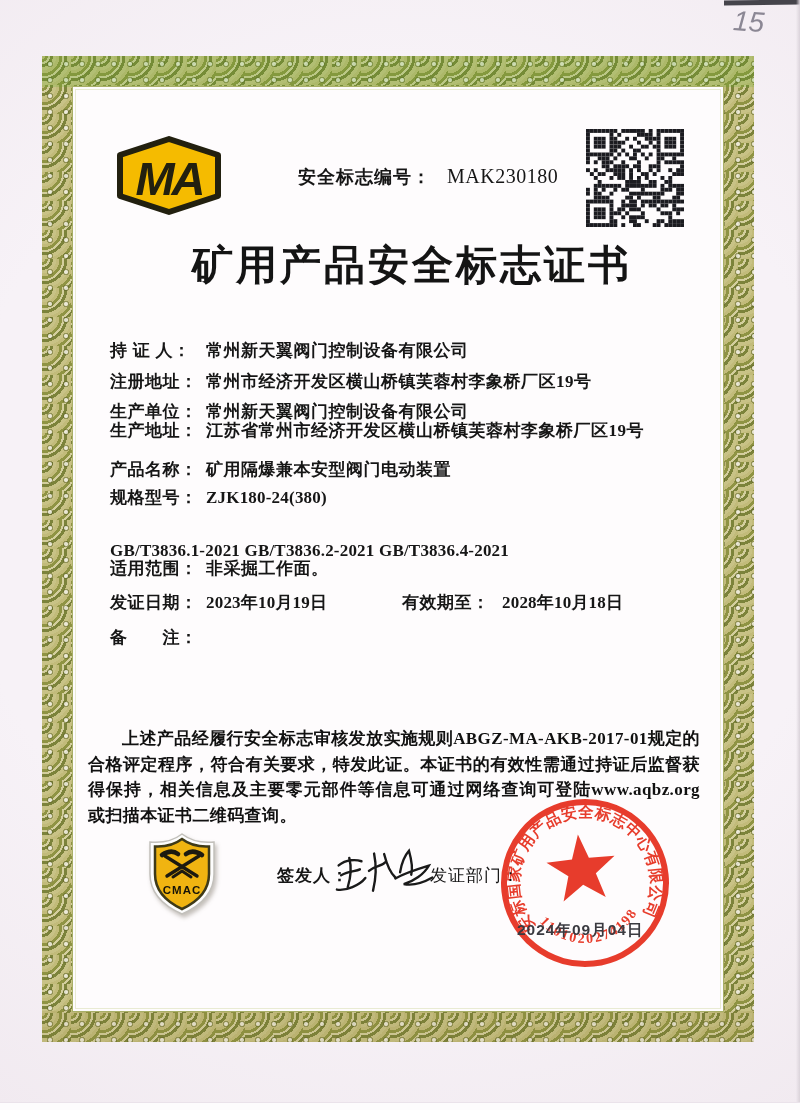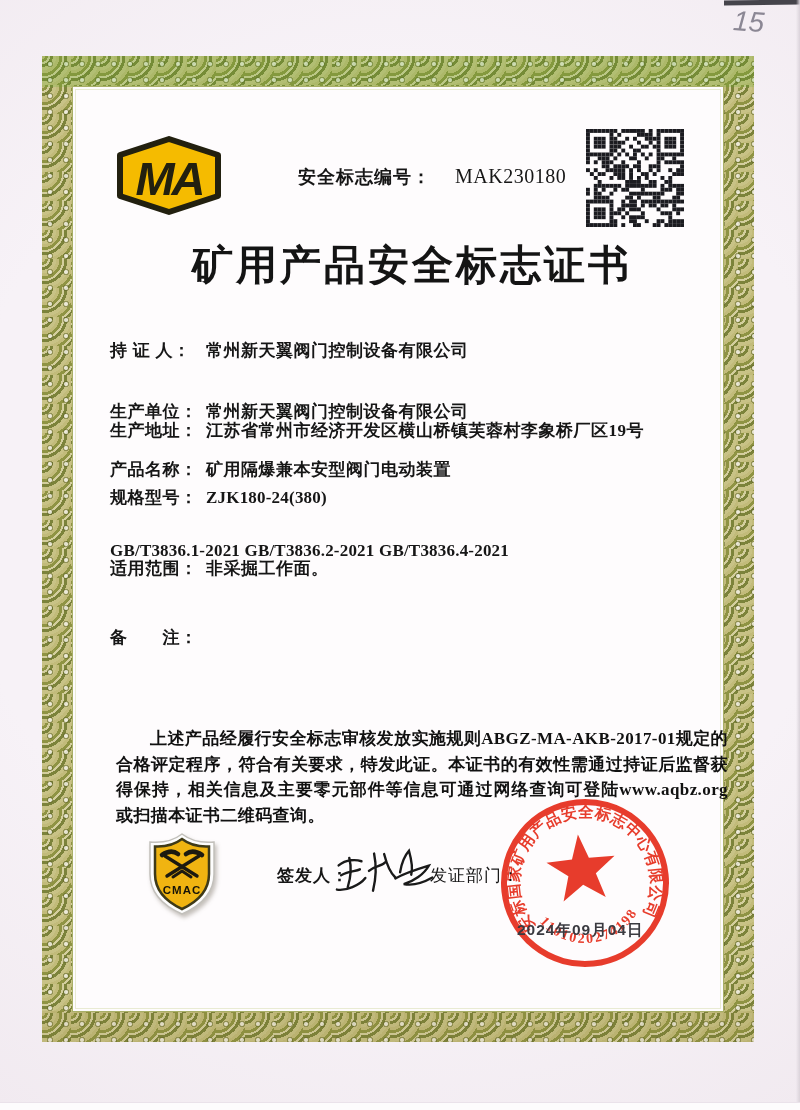--- a/index.html
+++ b/index.html
@@ -12,32 +12,32 @@
       repeating-radial-gradient(circle at 8px 8px, rgba(255,255,255,.85) 0 1.5px, rgba(85,95,40,.5) 2.5px 3.2px, rgba(0,0,0,0) 3.2px 16px),
       repeating-radial-gradient(circle at 0 0, #c8c386 0 3px, #8e9647 3px 6px, #dcd9ae 6px 8px, #78833d 8px 11px, #cfcb93 11px 14.5px);
     background-size:16px 16px,29px 29px;}
   .frame::before{content:'';position:absolute;inset:0;pointer-events:none;
     background:linear-gradient(180deg, rgba(110,160,40,.30) 0 31px, rgba(150,130,40,.12) 31px calc(100% - 31px), rgba(140,120,40,.22) calc(100% - 31px) 100%);}
   .inner{position:absolute;inset:30px;background:#fefcfd;border:1px solid #a8af67;}
   .inner::after{content:'';position:absolute;inset:2px;border:1px solid #e9ebd3;pointer-events:none;}
   
   .content{position:absolute;inset:0;z-index:2;}
   .abs{position:absolute;}
-  .certno{left:298px;top:165px;display:flex;align-items:baseline;gap:24px;}
+  .certno{left:298px;top:165px;display:flex;align-items:baseline;gap:16px;}
   .certno .l{font-weight:bold;font-size:18px;letter-spacing:1px;}
   .certno .v{font-family:"Liberation Serif",serif;font-size:20px;letter-spacing:.5px;}
   .title{left:12px;top:238px;width:100%;text-align:center;font-family:"Liberation Serif",serif;
          font-weight:900;font-size:41px;letter-spacing:3px;color:#141414;}
   .row{position:absolute;left:110px;width:600px;font-size:17px;display:flex;align-items:baseline;}
   .lab{font-weight:bold;letter-spacing:.5px;flex:0 0 96px;white-space:nowrap;}
   .lab.wide{flex:0 0 198px;}
   .val{font-family:"Liberation Serif",serif;font-weight:bold;letter-spacing:.5px;white-space:nowrap;}
   .val.sans{font-family:Liberation Serif, serif;letter-spacing:.2px;}
   .std{line-height:22px;margin-top:24px;}
-  .statement{left:116px;top:726px;width:612px;font-family:"Liberation Serif",serif;font-weight:bold;
+  .statement{left:88px;top:726px;width:612px;font-family:"Liberation Serif",serif;font-weight:bold;
              font-size:17px;line-height:25.5px;text-indent:2em;text-align:justify;letter-spacing:.4px;color:#111;}
   .signrow{left:277px;top:864px;display:flex;align-items:baseline;font-size:17px;font-weight:bold;letter-spacing:1px;}
   .deptlab{left:430px;top:864px;font-size:17px;font-weight:normal;letter-spacing:1px;}
   .sig{left:333px;top:843px;transform:rotate(-3deg);}
   .cmac{left:145px;top:832px;filter:drop-shadow(2px 3px 2px rgba(60,50,30,.3));}
   .seal{left:488px;top:786px;opacity:.94;mix-blend-mode:multiply;}
   .sealdate{left:517px;top:896px;font-size:15.5px;font-weight:bold;color:#3a3a40;letter-spacing:1px;margin-top:24px;}
   .handnum{left:733px;top:6px;font-size:28px;font-weight:300;font-style:italic;color:#8b8794;transform:rotate(4deg);}
   .edge-top{left:724px;top:0;width:76px;height:5px;background:#45444b;transform:skewY(-.6deg);}
   .edge-right{right:0;top:0;width:4px;height:100%;background:linear-gradient(to left,#d9d2d9,rgba(217,210,217,0));}
@@ -413,20 +413,24 @@
         <rect x="92.2" y="96.1" width="3.9" height="3.9" fill="#1b1b20"></rect>
         <rect x="96.1" y="96.1" width="3.9" height="3.9" fill="#1b1b20"></rect>
       </svg>
 
     <div class="abs title">矿用产品安全标志证书</div>
 
     <div class="row" style="top:339px">
       <span class="lab">持 证 人：</span>
       <span class="val">常州新天翼阀门控制设备有限公司</span>
     </div>
+    <div class="row" style="top:370px">
+      <span class="lab">注册地址：</span>
+      <span class="val">常州市经济开发区横山桥镇芙蓉村李象桥厂区19号</span>
+    </div>
     <div class="row" style="top:400px">
       <span class="lab">生产单位：</span>
       <span class="val">常州新天翼阀门控制设备有限公司</span>
     </div>
     <div class="row" style="top:419px">
       <span class="lab">生产地址：</span>
       <span class="val">江苏省常州市经济开发区横山桥镇芙蓉村李象桥厂区19号</span>
     </div>
     <div class="row" style="top:458px">
       <span class="lab">产品名称：</span>
@@ -437,20 +441,26 @@
       <span class="val sans">ZJK180-24(380)</span>
     </div>
     <div class="row" style="top:516px">
       <span class="val sans std">
         <span style="display:block">GB/T3836.1-2021 GB/T3836.2-2021 GB/T3836.4-2021</span>
       </span>
     </div>
     <div class="row" style="top:557px">
       <span class="lab">适用范围：</span>
       <span class="val">非采掘工作面。</span>
+    </div>
+    <div class="row" style="top:591px">
+      <span class="lab">发证日期：</span>
+      <span class="val sans" style="flex:0 0 196px">2023年10月19日</span>
+      <span class="lab" style="flex:0 0 100px">有效期至：</span>
+      <span class="val sans">2028年10月18日</span>
     </div>
     <div class="row" style="top:626px">
       <span class="lab">备　　注：</span>
     </div>
 
     <div class="abs statement">上述产品经履行安全标志审核发放实施规则ABGZ-MA-AKB-2017-01规定的合格评定程序，符合有关要求，特发此证。本证书的有效性需通过持证后监督获得保持，相关信息及主要零元部件等信息可通过网络查询可登陆www.aqbz.org或扫描本证书二维码查询。</div>
 
     <svg class="abs cmac" width="74" height="86" viewBox="0 0 74 86">
       <path d="M37,2 C46,9 58,11 69,10 L69,42 C69,62 55,74 37,82 C19,74 5,62 5,42 L5,10 C16,11 28,9 37,2 Z" fill="#fdfdfd" stroke="#c2c0bb" stroke-width="1.5"></path>
       <path d="M37,7 C45,13 55,15 64,14.5 L64,42 C64,59 52,70 37,77 C22,70 10,59 10,42 L10,14.5 C19,15 29,13 37,7 Z" fill="#f0b411" stroke="#3e3a18" stroke-width="2.5"></path>

